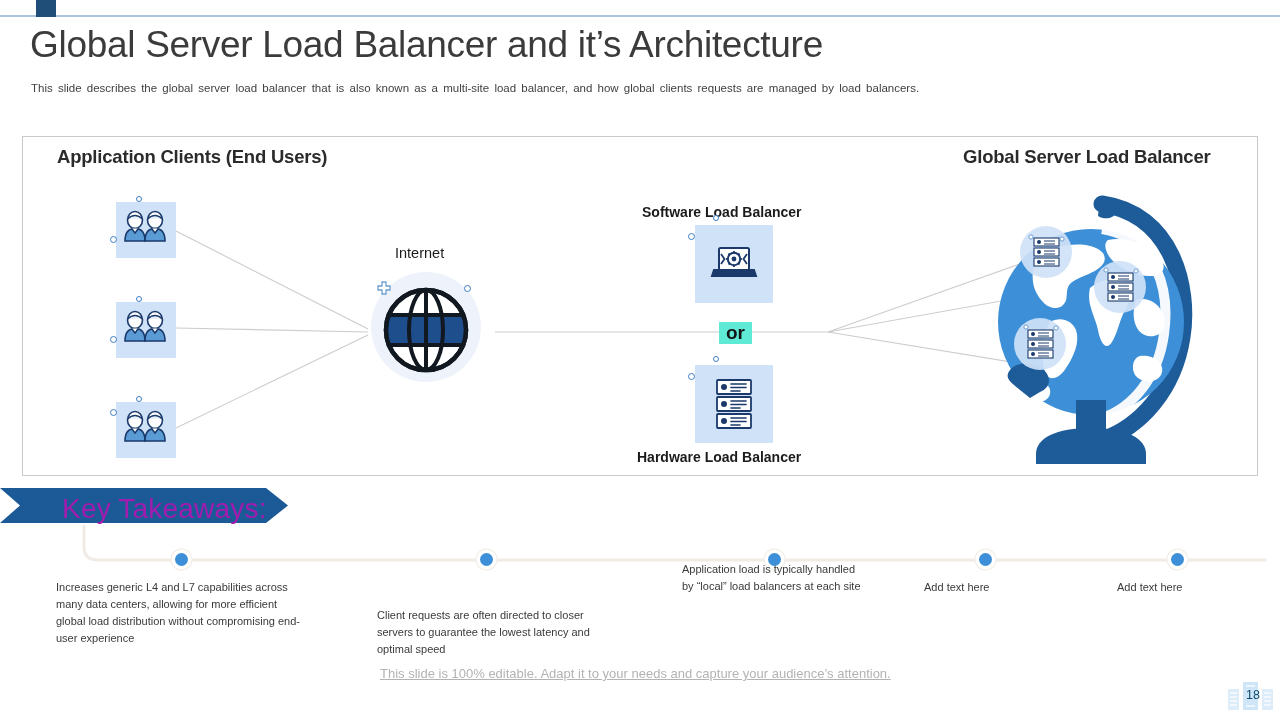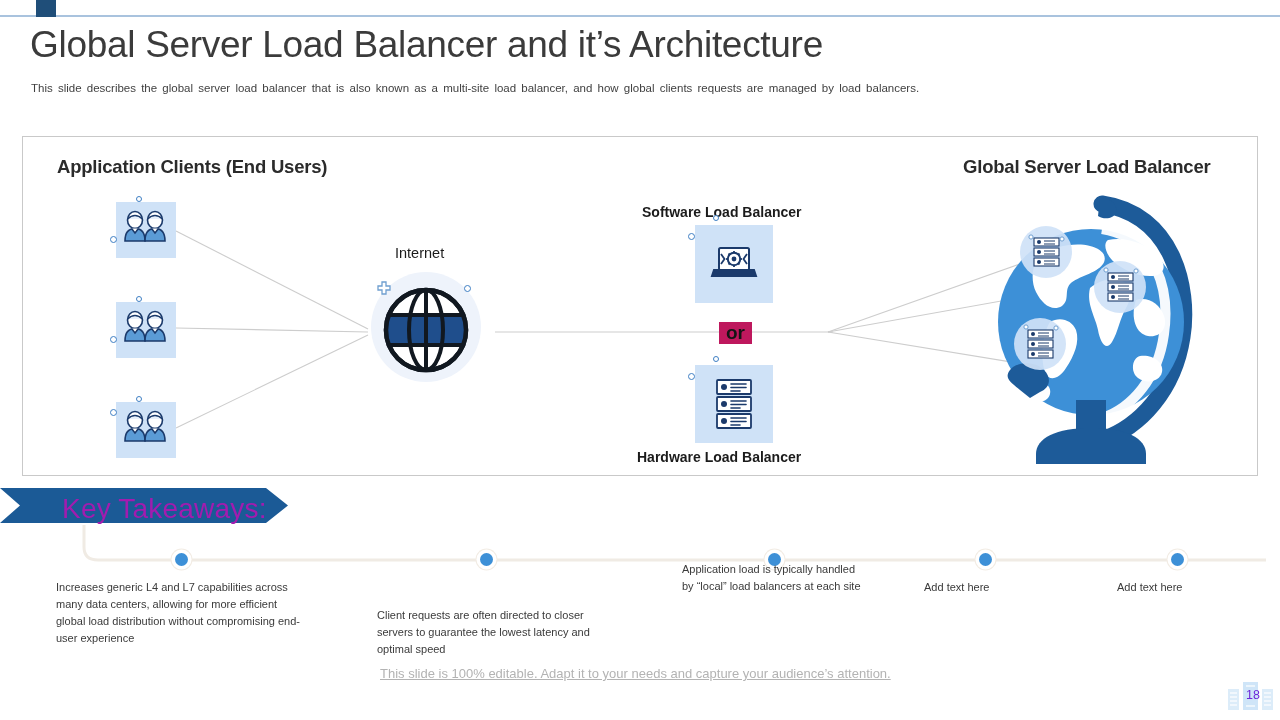--- a/index.html
+++ b/index.html
@@ -59,21 +59,20 @@
     background: #fff;
     box-sizing: border-box;
   }
   .panel-heading {
     position: absolute;
     font-size: 18.5px;
     font-weight: bold;
     color: #2b2b2b;
     letter-spacing: -0.2px;
     white-space: nowrap;
-    margin-top: 10px;
   }
   .panel-heading.left  { left: 57px;  top: 146px; }
   .panel-heading.right { left: 963px; top: 146px; }
 
   .node-label {
     position: absolute;
     font-size: 14px;
     font-weight: bold;
     color: #1b1b1b;
     white-space: nowrap;
@@ -81,21 +80,21 @@
   .label-software { left: 642px; top: 204px; }
   .label-hardware { left: 637px; top: 449px; }
   .label-internet {
     left: 395px; top: 245px;
     font-size: 14.5px; font-weight: normal;
   }
   .label-or {
     position: absolute;
     left: 719px; top: 322px;
     font-size: 19px; font-weight: bold; color: #141414;
-    background: #be185d; padding: 0 7px;
+    background: #5eead4; padding: 0 7px;
     white-space: nowrap;
   }
 
   
   .client-tile {
     position: absolute;
     width: 60px; height: 56px;
     background: #cfe2f7;
   }
   .client-tile.c1 { left: 116px; top: 202px; }
@@ -172,21 +171,21 @@
     position: absolute;
     left: 1227px; top: 680px;
     width: 46px; height: 32px;
   }
   .pager-num {
     position: absolute;
     left: 1244px; top: 688px;
     width: 18px;
     text-align: center;
     font-size: 12.5px;
-    color: #6d28d9;
+    color: #0c4a6e;
   }
 
   svg { display: block; }
   .abs { position: absolute; }
 </style>
 </head>
 <body>
 
 <div class="top-accent-rule"></div>
 <div class="top-accent-square"></div>

